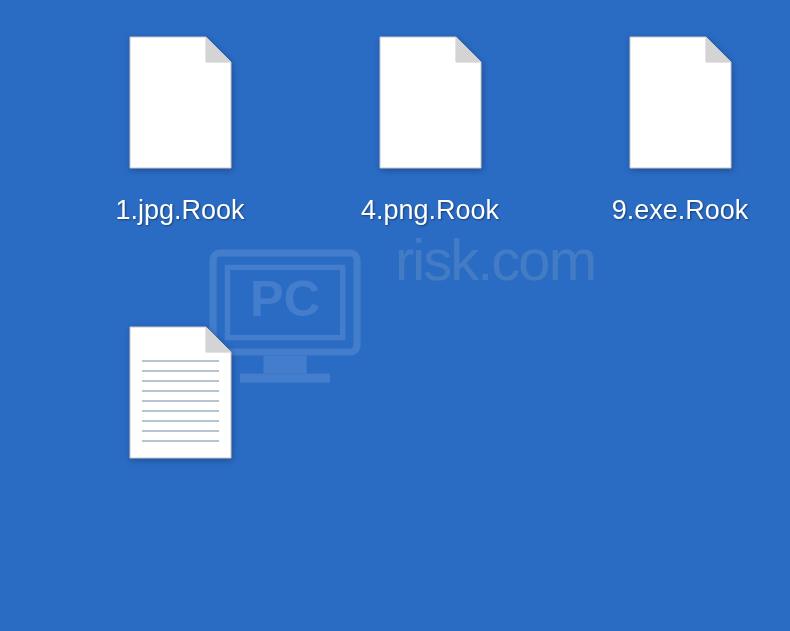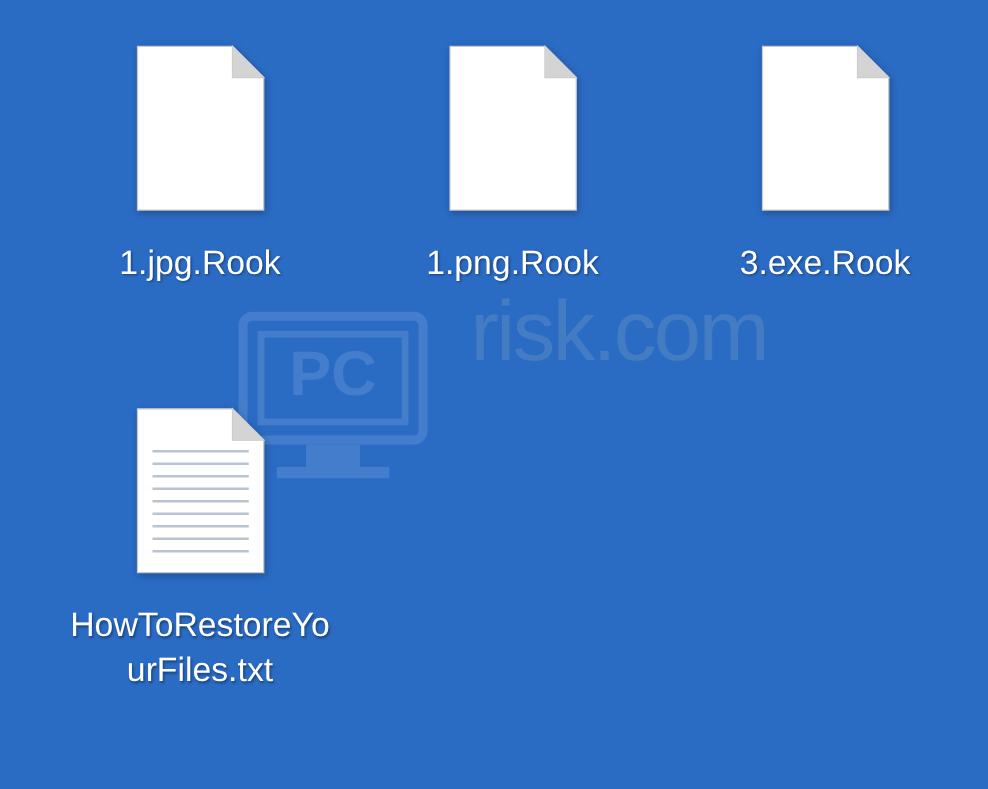--- a/index.html
+++ b/index.html
@@ -21,30 +21,30 @@
       opacity: 0.12;
       pointer-events: none;
       user-select: none;
     }
     .watermark-icon {
       width: 180px;
       height: 180px;
       margin-right: 20px;
     }
     .watermark-text {
-      font-size: 68px;
+      font-size: 58px;
       font-weight: 300;
       color: #fef9c3;
       letter-spacing: -2px;
     }
     .desktop {
       position: relative;
       width: 100%;
       height: 100%;
-      padding: 30px 40px;
+      padding: 30px 60px;
     }
     .icon-grid {
       display: grid;
       grid-template-columns: repeat(3, 240px);
       grid-template-rows: repeat(2, 290px);
       column-gap: 10px;
       row-gap: 0;
     }
     .file-item {
       display: flex;
@@ -101,32 +101,32 @@
     </div>
 
     <div class="file-item">
       <div class="file-icon">
         <svg viewBox="0 0 105 135" width="105" height="135">
           <path d="M 2 2 L 78 2 L 103 27 L 103 133 L 2 133 Z" fill="#ffffff" stroke="#c8c8c8" stroke-width="1"></path>
           <path d="M 78 2 L 78 27 L 103 27 Z" fill="#e8e8e8" stroke="#c8c8c8" stroke-width="1"></path>
           <path d="M 78 2 L 103 27 L 78 27 Z" fill="#d4d4d4"></path>
         </svg>
       </div>
-      <div class="file-label">1.png.Rook</div>
+      <div class="file-label">4.png.Rook</div>
     </div>
 
     <div class="file-item">
       <div class="file-icon">
         <svg viewBox="0 0 105 135" width="105" height="135">
           <path d="M 2 2 L 78 2 L 103 27 L 103 133 L 2 133 Z" fill="#ffffff" stroke="#c8c8c8" stroke-width="1"></path>
           <path d="M 78 2 L 78 27 L 103 27 Z" fill="#e8e8e8" stroke="#c8c8c8" stroke-width="1"></path>
           <path d="M 78 2 L 103 27 L 78 27 Z" fill="#d4d4d4"></path>
         </svg>
       </div>
-      <div class="file-label">3.exe.Rook</div>
+      <div class="file-label">9.exe.Rook</div>
     </div>
 
 
 
     <div class="file-item">
       <div class="file-icon">
         <svg viewBox="0 0 105 135" width="105" height="135">
           <path d="M 2 2 L 78 2 L 103 27 L 103 133 L 2 133 Z" fill="#ffffff" stroke="#c8c8c8" stroke-width="1"></path>
           <path d="M 78 2 L 78 27 L 103 27 Z" fill="#e8e8e8" stroke="#c8c8c8" stroke-width="1"></path>
           <path d="M 78 2 L 103 27 L 78 27 Z" fill="#d4d4d4"></path>
@@ -134,17 +134,16 @@
           <line x1="14" y1="46" x2="91" y2="46" stroke="#b8c4d0" stroke-width="2"></line>
           <line x1="14" y1="56" x2="91" y2="56" stroke="#b8c4d0" stroke-width="2"></line>
           <line x1="14" y1="66" x2="91" y2="66" stroke="#b8c4d0" stroke-width="2"></line>
           <line x1="14" y1="76" x2="91" y2="76" stroke="#b8c4d0" stroke-width="2"></line>
           <line x1="14" y1="86" x2="91" y2="86" stroke="#b8c4d0" stroke-width="2"></line>
           <line x1="14" y1="96" x2="91" y2="96" stroke="#b8c4d0" stroke-width="2"></line>
           <line x1="14" y1="106" x2="91" y2="106" stroke="#b8c4d0" stroke-width="2"></line>
           <line x1="14" y1="116" x2="91" y2="116" stroke="#b8c4d0" stroke-width="2"></line>
         </svg>
       </div>
-      <div class="file-label">HowToRestoreYourFiles.txt</div>
     </div>
 
   </div>
 </div>
 
 </body></html>

